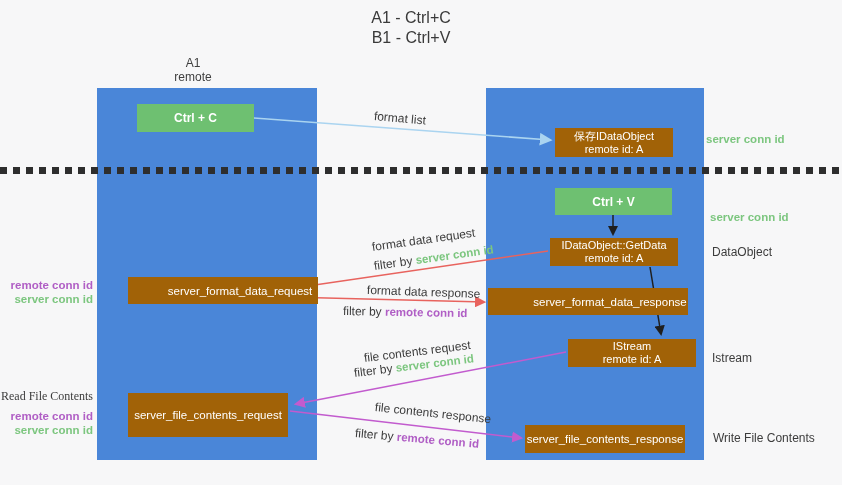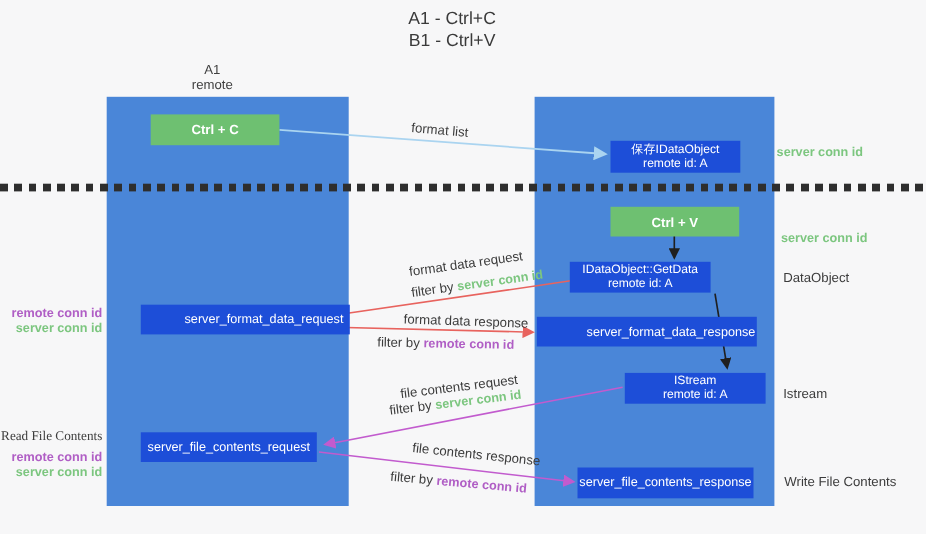--- a/index.html
+++ b/index.html
@@ -12,21 +12,21 @@
   .abs{position:absolute;}
   .lane{position:absolute;background:#4a86d8;top:88px;height:372px;}
   .lane-header{position:absolute;top:56px;width:120px;text-align:center;
     font-size:12px;line-height:14px;color:#3f3f3f;}
   .title{position:absolute;top:8px;left:311px;width:200px;text-align:center;
     font-size:16px;line-height:20px;color:#3a3a3a;}
   .divider{position:absolute;top:167px;left:0;width:842px;height:7px;
     background:repeating-linear-gradient(90deg,#2e2e2e 0 7px,transparent 7px 13px);}
   .box{position:absolute;display:flex;flex-direction:column;align-items:center;
     justify-content:center;color:#fff;text-align:center;white-space:nowrap;}
-  .orange{background:#1d4ed8;}
+  .orange{background:#a16207;}
   .green{background:#6ec071;}
   .f12{font-size:12px;font-weight:bold;}
   .f11{font-size:11px;line-height:13px;}
   .f115{font-size:11.5px;}
   .mid{position:absolute;font-size:12px;color:#3c3c3c;white-space:nowrap;
     transform-origin:left center;}
   .conn-green{color:#7cc67f;font-weight:bold;font-size:11.5px;}
   .conn-purple{color:#b05ec5;font-weight:bold;font-size:11.5px;}
   .side-dark{position:absolute;font-size:12px;color:#3c3c3c;white-space:nowrap;}
   .left-stack{position:absolute;left:0;width:93px;text-align:right;line-height:14px;}
@@ -85,39 +85,39 @@
 
 <div class="box orange f11" style="left:555px;top:128px;width:118px;height:29px;">
   <span>保存IDataObject</span>
   <span>remote id: A</span>
 </div>
 
 <div class="box green f12" style="left:555px;top:188px;width:117px;height:27px;">
   <span>Ctrl + V</span>
 </div>
 
-<div class="box orange f11" style="left:518px;top:238px;width:128px;height:28px;">
+<div class="box orange f11" style="left:550px;top:238px;width:128px;height:28px;">
   <span>IDataObject::GetData</span>
   <span>remote id: A</span>
 </div>
 
 <div class="box orange f115" style="left:128px;top:277px;width:156px;height:27px;padding-left:34px;">
   <span>server_format_data_request</span>
 </div>
 
 <div class="box orange f115" style="left:488px;top:288px;width:156px;height:27px;padding-left:44px;">
   <span>server_format_data_response</span>
 </div>
 
 <div class="box orange f11" style="left:568px;top:339px;width:128px;height:28px;">
   <span>IStream</span>
   <span>remote id: A</span>
 </div>
 
-<div class="box orange f115" style="left:128px;top:393px;width:160px;height:27px;">
+<div class="box orange f115" style="left:128px;top:393px;width:160px;height:44px;">
   <span>server_file_contents_request</span>
 </div>
 
 <div class="box orange f115" style="left:525px;top:425px;width:160px;height:28px;">
   <span>server_file_contents_response</span>
 </div>
 
 <div class="mid" style="left:374px;top:109px;transform:rotate(5deg);">format list</div>
 
 <div class="mid" style="left:372px;top:240px;transform:rotate(-8deg);">format data request</div>

